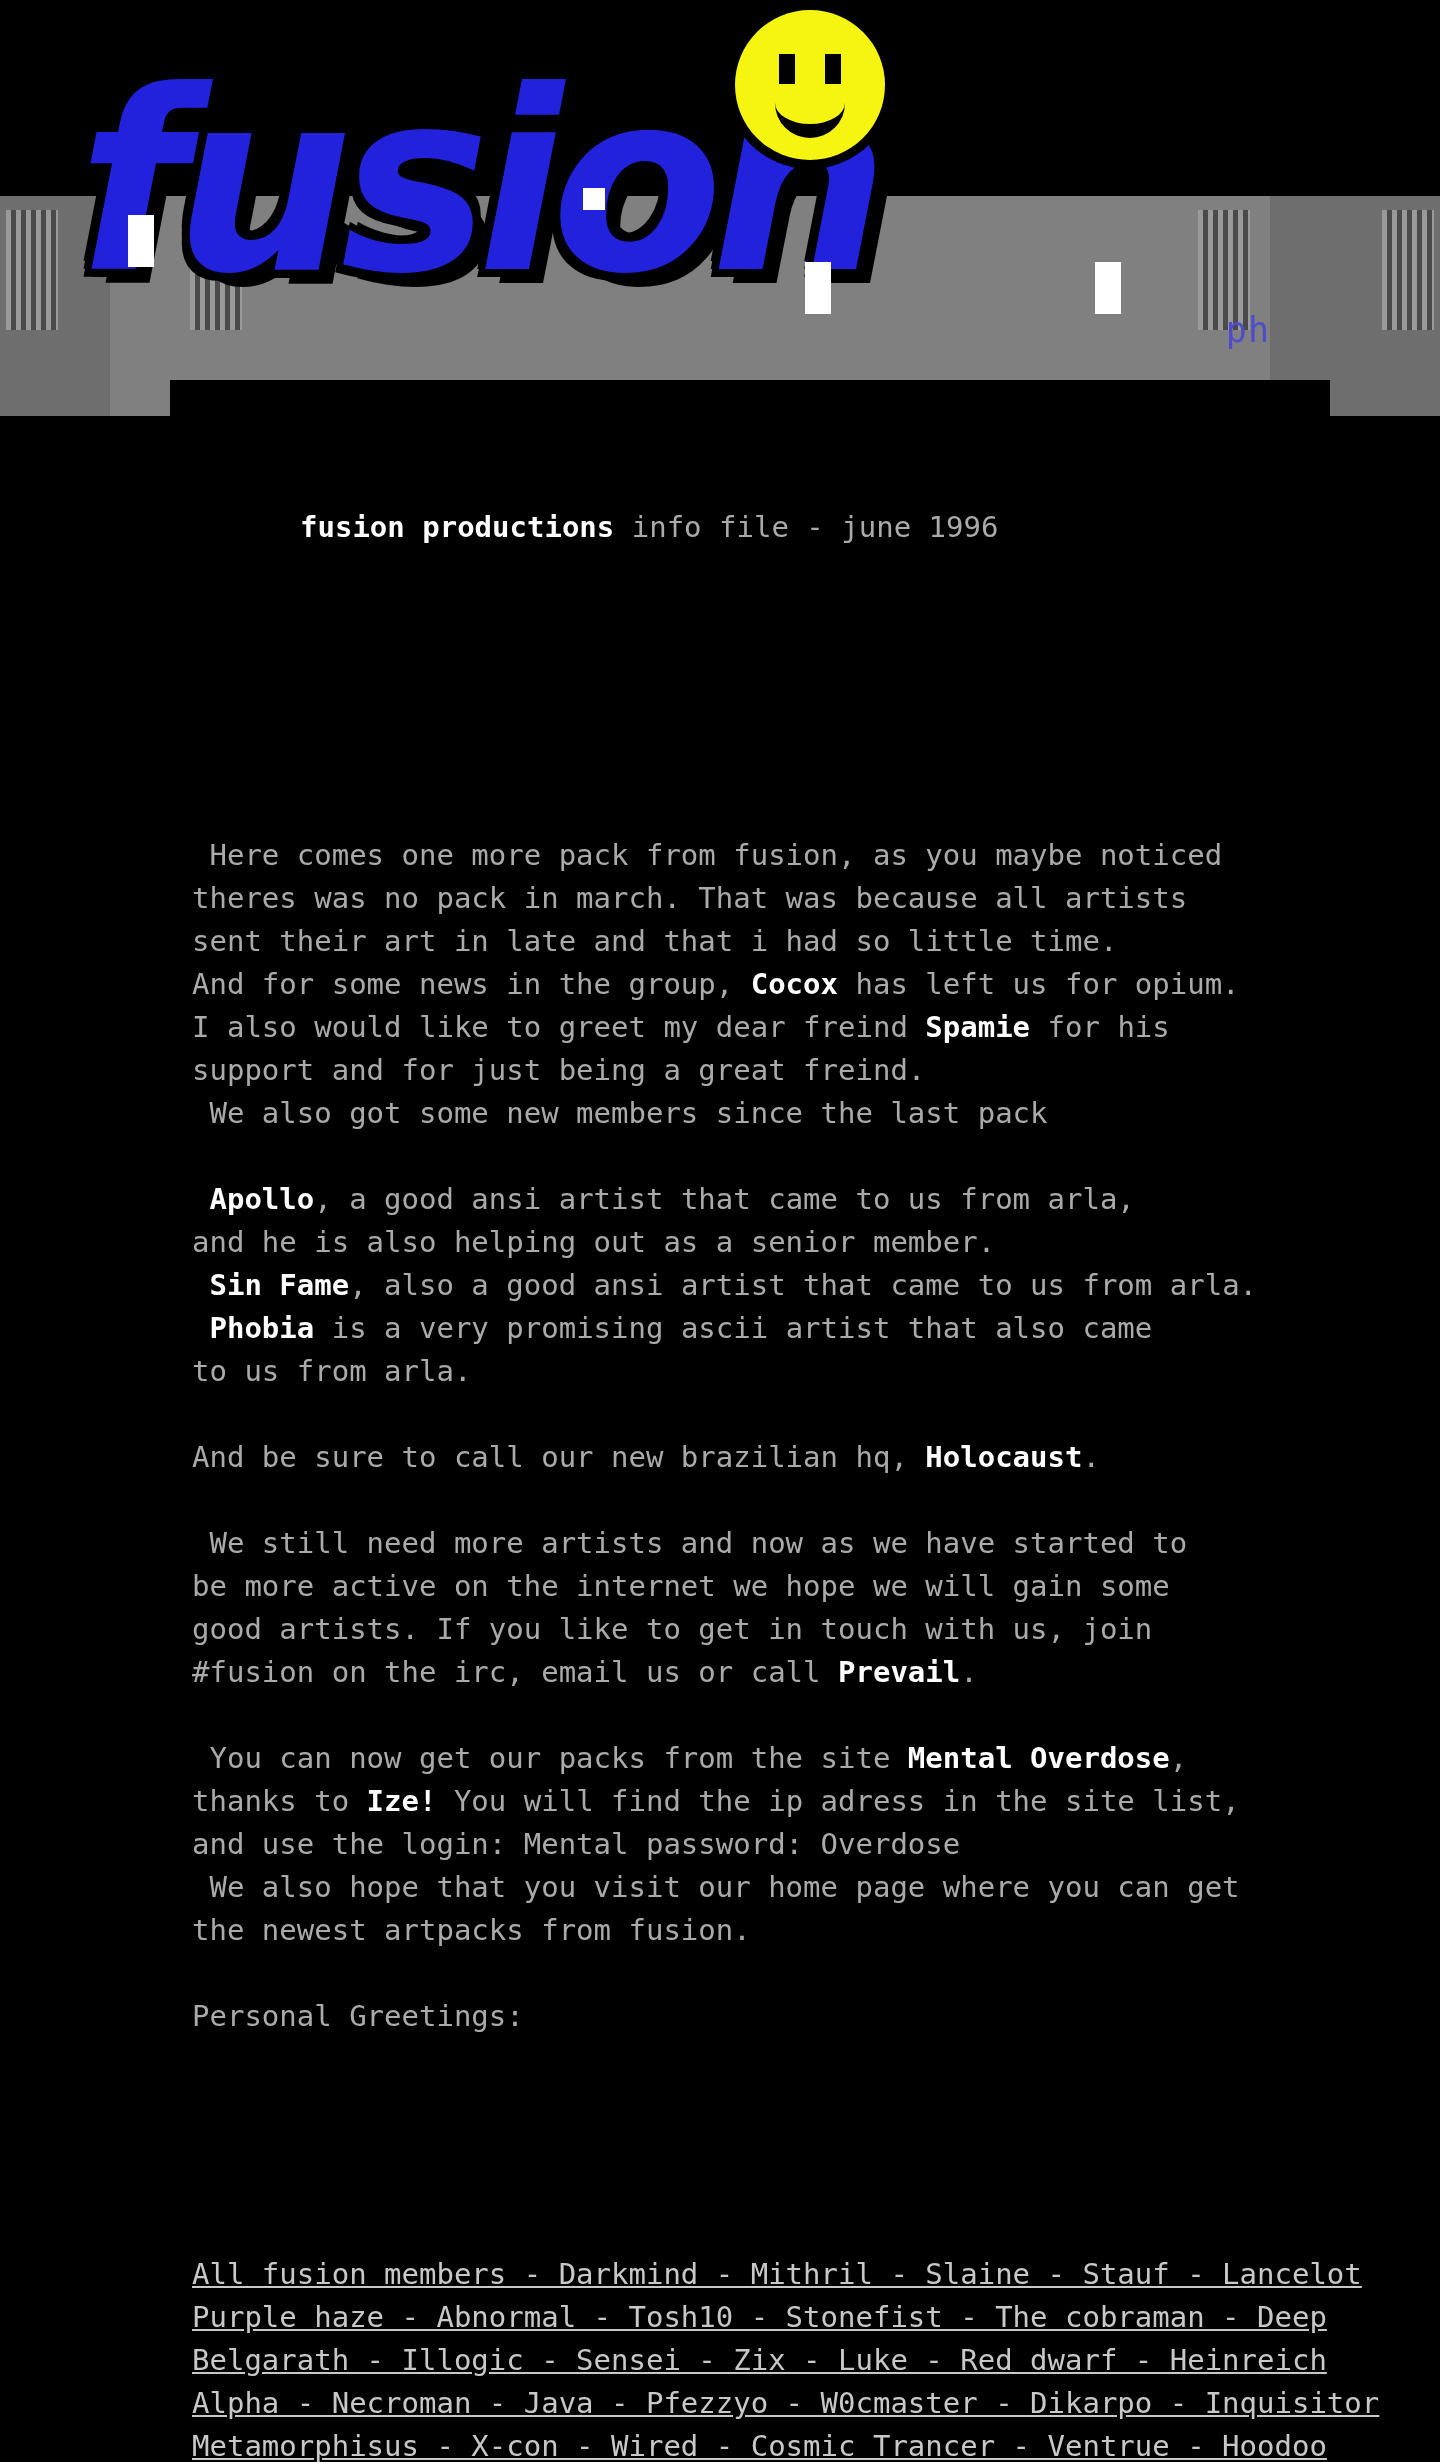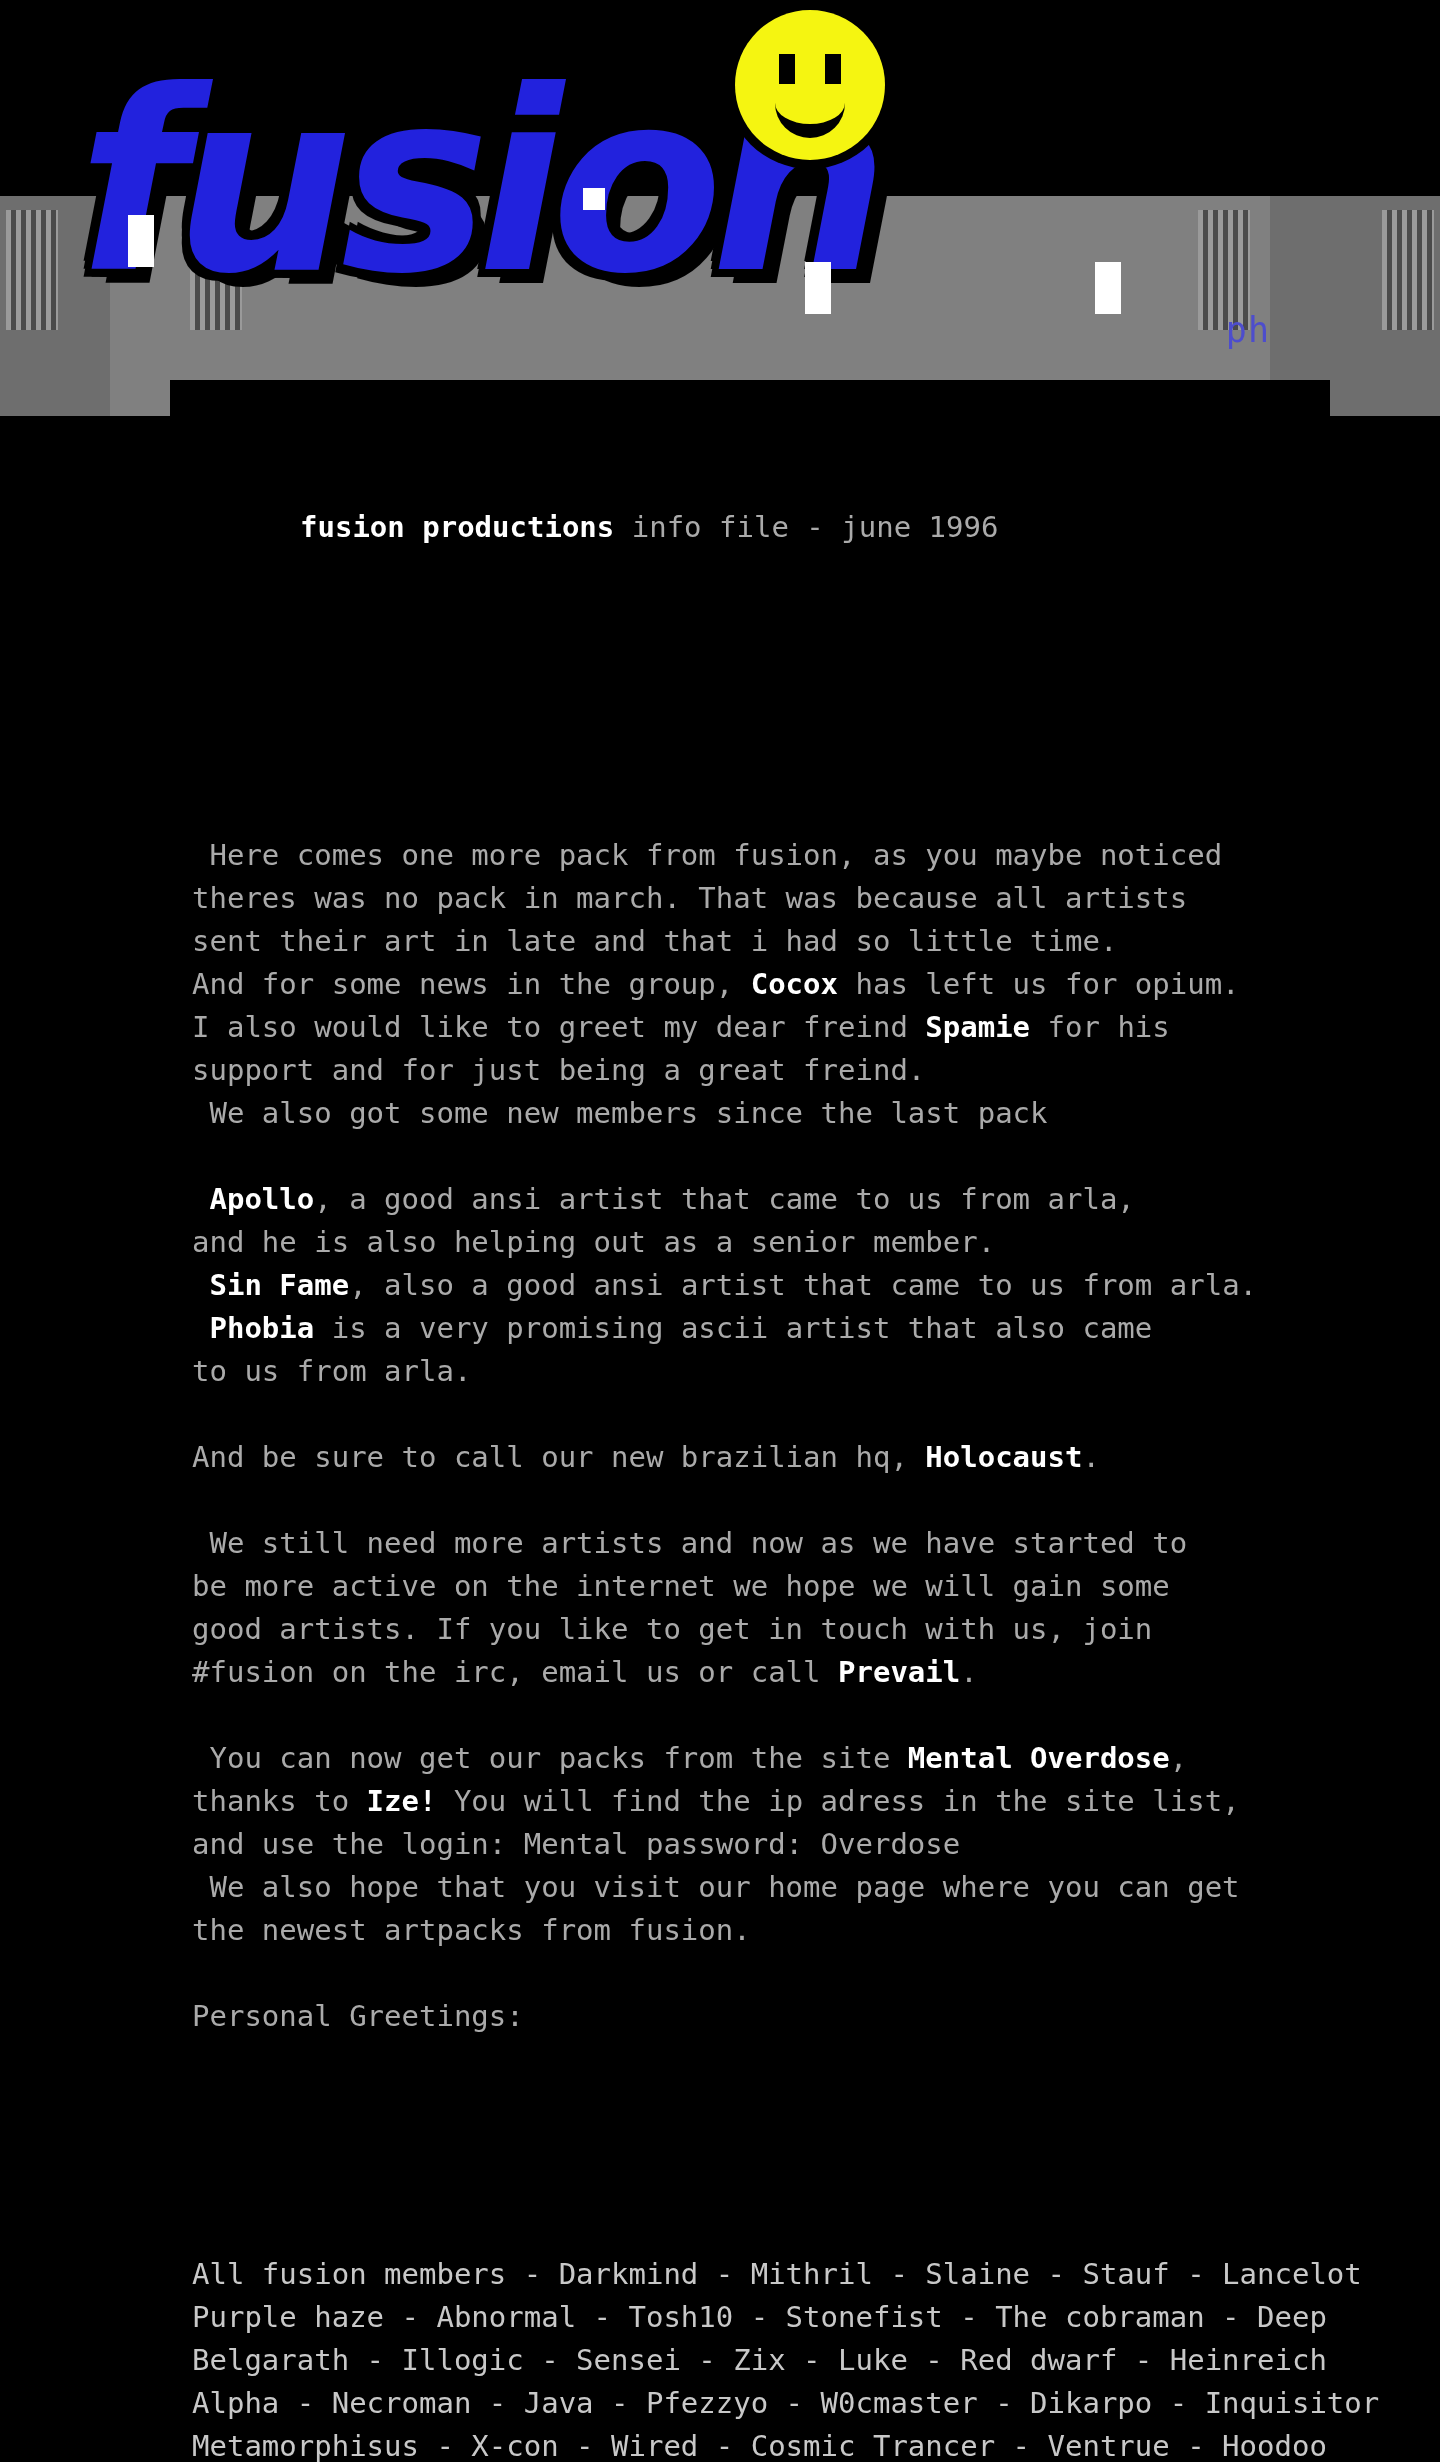--- a/index.html
+++ b/index.html
@@ -147,21 +147,21 @@
   .line { white-space: pre; }
   .hl { color: #ffffff; font-weight: bold; }
   .title-line {
     padding-left: 300px;
     margin-bottom: 70px;
   }
   .body-block {
     padding-left: 192px;
   }
   .blank { height: 43px; }
-  .greet-list .line { color: #c8c8c8; }
+  .greet-list .line { color: #c8c8c8; text-decoration: underline; }
 </style>
 </head>
 <body>
 
 <div class="banner">
   <div class="banner-stripe"></div>
   <div class="stripe-dark-left"></div>
   <div class="stripe-dark-right"></div>
   <div class="hatch h1"></div>
   <div class="hatch h2"></div>

